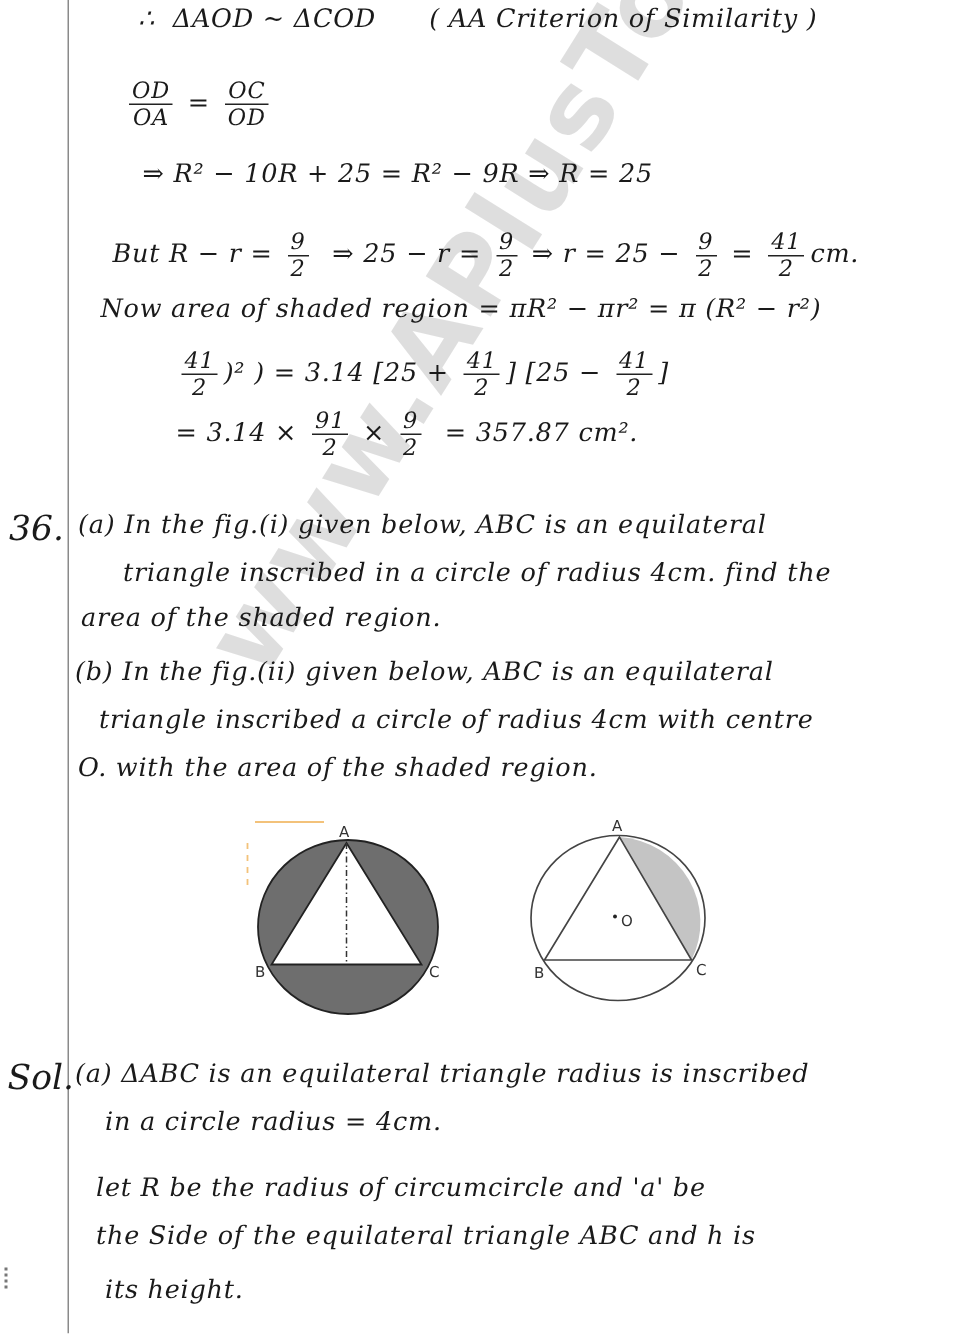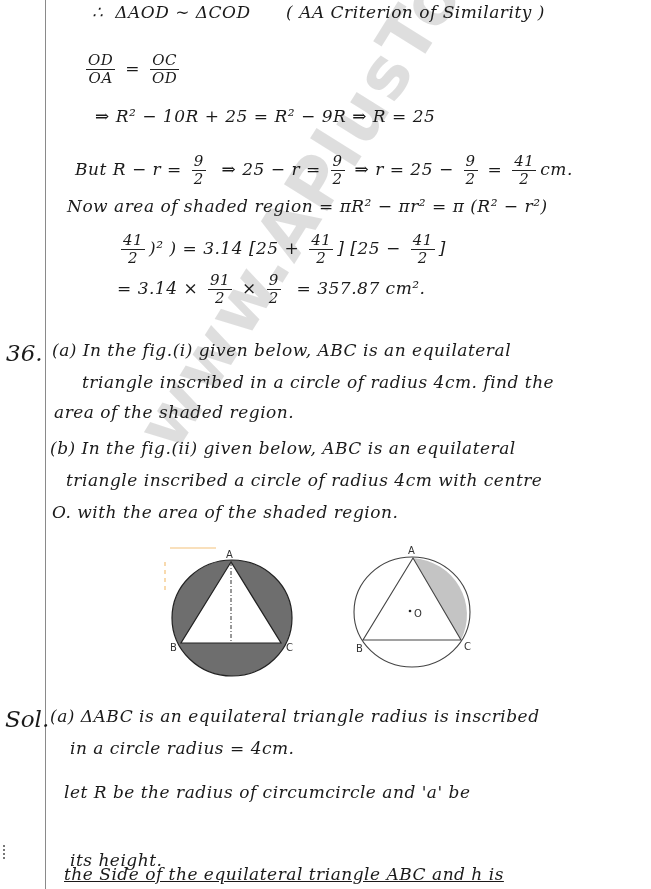--- a/index.html
+++ b/index.html
@@ -105,16 +105,16 @@
   <text x="74" y="77" font-size="10" font-family="DejaVu Sans, sans-serif" fill="#333">O</text>
   <text x="68" y="14" font-size="10" font-family="DejaVu Sans, sans-serif" fill="#333">A</text>
   <text x="16" y="112" font-size="10" font-family="DejaVu Sans, sans-serif" fill="#333">B</text>
   <text x="124" y="110" font-size="10" font-family="DejaVu Sans, sans-serif" fill="#333">C</text>
 </svg>
 
 <div class="qnum" style="left:5px; top:706px;">Sol.</div>
 <div class="line" style="left:50px; top:706px;">(a) ΔABC  is an   equilateral triangle  radius is inscribed</div>
 <div class="line" style="left:70px; top:738px;">in a circle  radius = 4cm.</div>
 <div class="line" style="left:64px; top:782px;">let  R  be the radius  of  circumcircle  and  'a'  be</div>
-<div class="line" style="left:64px; top:864px;text-decoration:underline;">the   Side  of  the  equilateral  triangle  ABC  and  h is</div>
+<div class="line" style="left:64px; top:814px;">the   Side  of  the  equilateral  triangle  ABC  and  h is</div>
 <div class="line" style="left:70px; top:850px;">its  height.</div>
 
 <div class="stray"></div>
 
 </body></html>

